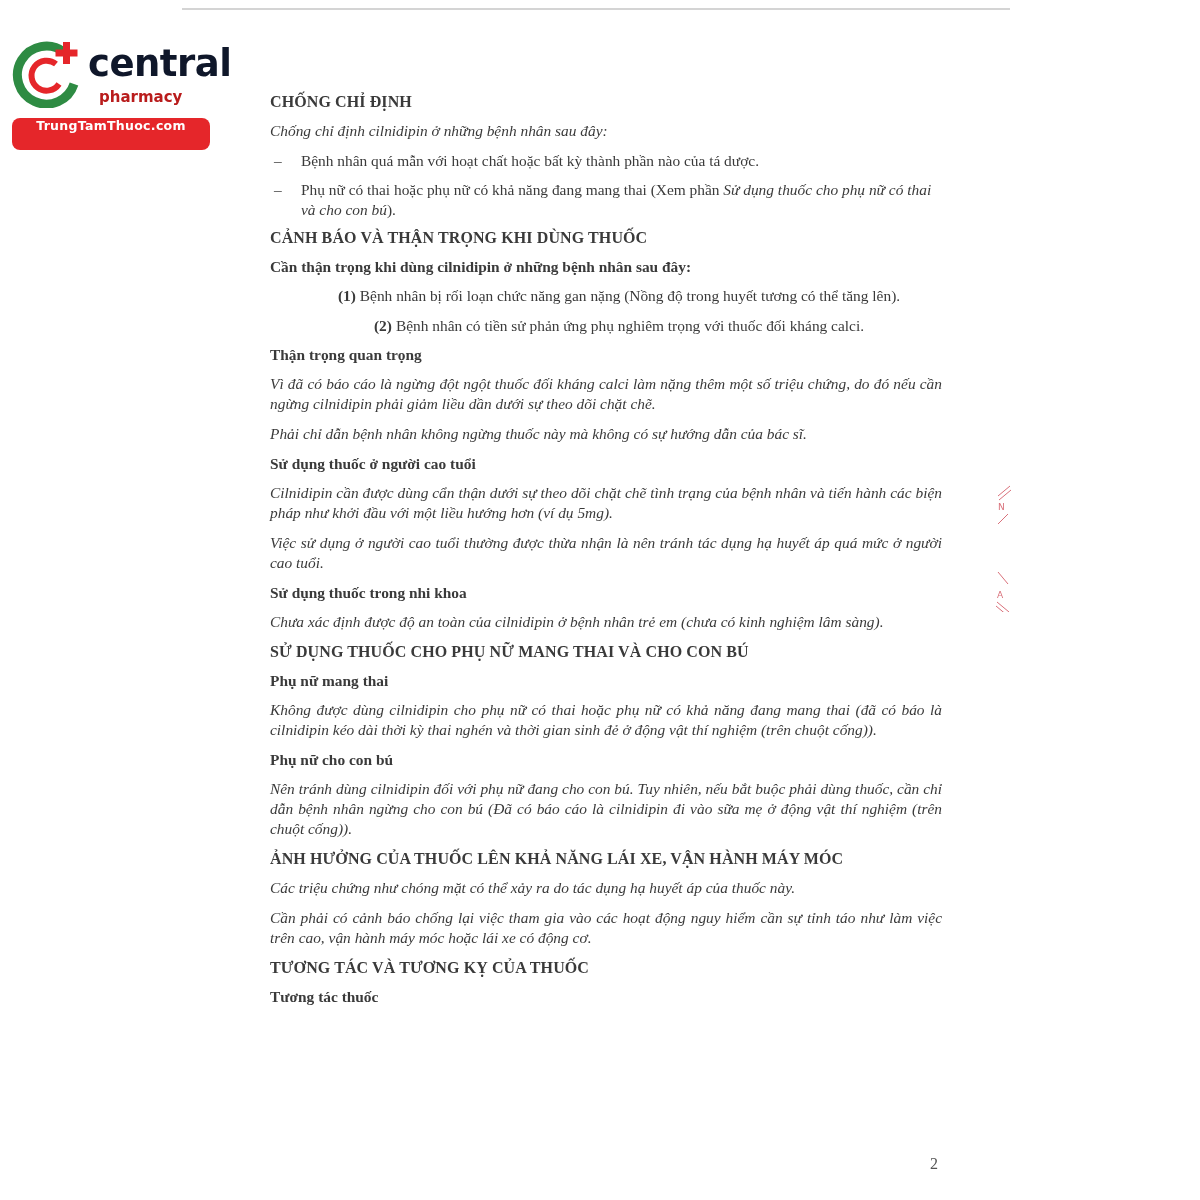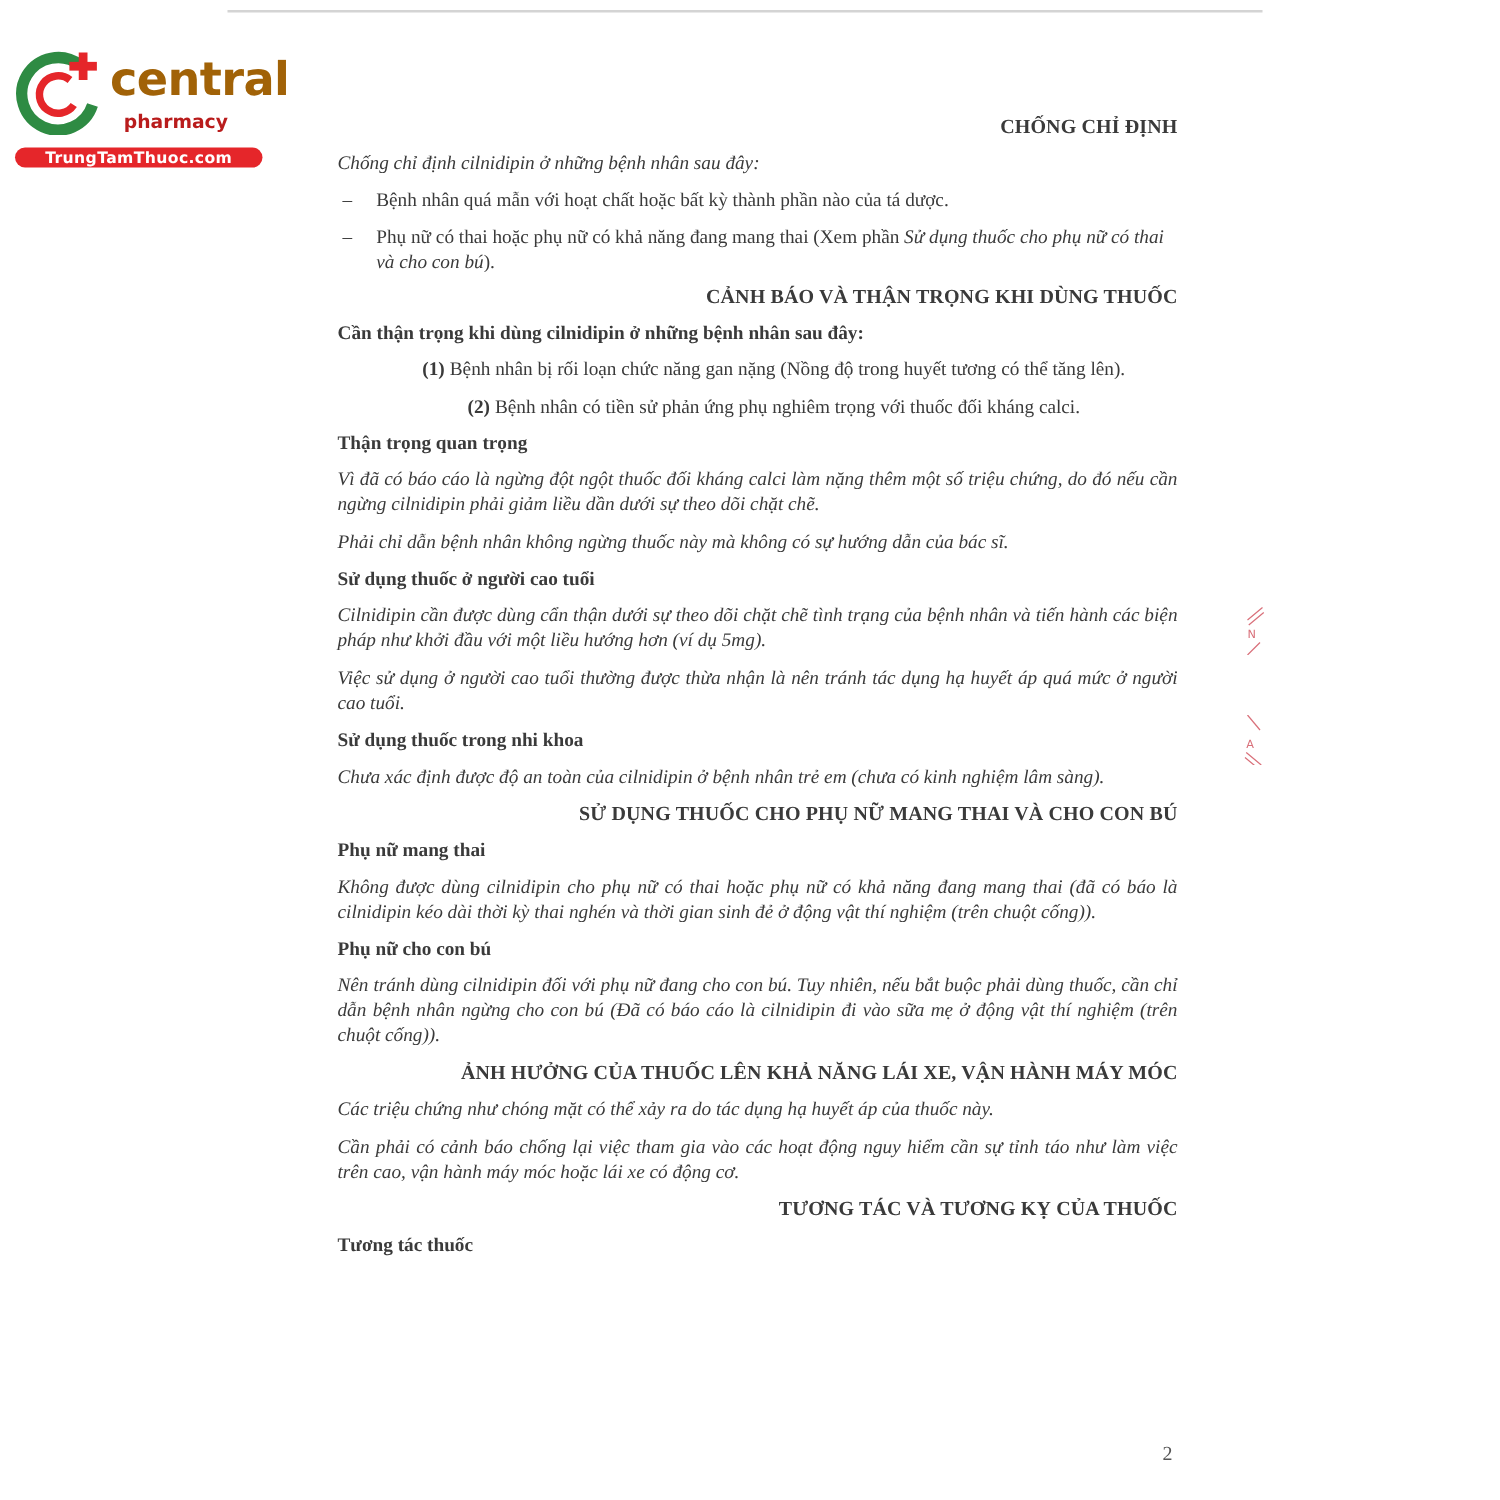--- a/index.html
+++ b/index.html
@@ -3,29 +3,29 @@
 <meta charset="utf-8">
 <style>
   html, body { margin: 0; padding: 0; background: #ffffff; }
   body { width: 1200px; height: 1200px; position: relative; overflow: hidden;
          font-family: "Liberation Serif", "DejaVu Serif", serif; color: #3a3a3a; }
   .top-rule { position: absolute; left: 182px; top: 8px; width: 828px; height: 2px; background: #d4d4d4; }
   
   .logo { position: absolute; left: 10px; top: 38px; width: 205px; height: 100px; }
   .logo-mark { position: absolute; left: 2px; top: 0; width: 70px; height: 70px; }
   .logo-word { position: absolute; left: 78px; top: 6px; font-family: "DejaVu Sans", sans-serif;
-               font-size: 37px; font-weight: bold; color: #a16207; letter-spacing: -0.5px; line-height: 40px; }
+               font-size: 37px; font-weight: bold; color: #0f172a; letter-spacing: -0.5px; line-height: 40px; }
   .logo-sub { position: absolute; left: 89px; top: 50px; font-family: "DejaVu Sans", sans-serif;
               font-size: 15px; font-weight: bold; color: #b91c1c; line-height: 18px; }
-  .logo-pill { position: absolute; left: 2px; top: 80px; width: 198px; height: 16px; border-radius: 8px;
+  .logo-pill { position: absolute; left: 2px; top: 80px; width: 198px; height: 32px; border-radius: 8px;
                background: #e5262a; color: #fff; font-family: "DejaVu Sans", sans-serif; font-weight: bold;
                font-size: 12.5px; line-height: 16px; text-align: center; letter-spacing: 0.3px; }
   
   .content { position: absolute; left: 270px; top: 92px; width: 672px; font-size: 15.4px; line-height: 20px; }
-  .h-sec { font-weight: bold; font-size: 16px; margin: 0 0 9px 0; letter-spacing: 0.1px; text-align: right; }
+  .h-sec { font-weight: bold; font-size: 16px; margin: 0 0 9px 0; letter-spacing: 0.1px; }
   .h-sub { font-weight: bold; margin: 0 0 9px 0; }
   .p { margin: 0 0 10px 0; text-align: justify; font-style: italic; }
   .dash-item { position: relative; padding-left: 31px; margin: 0 0 9px 0; }
   .dash-item .dash { position: absolute; left: 4px; top: 0; }
   .num-item { padding-left: 26px; margin: 0 0 9.5px 0; text-align: center; }
   .num-item .num { font-weight: bold; margin-right: 4px; }
   em { font-style: italic; }
   .page-number { position: absolute; left: 930px; top: 1155px; font-size: 16px; color: #555; }
   .stamp { position: absolute; left: 992px; width: 20px; height: 40px; }
 </style>

